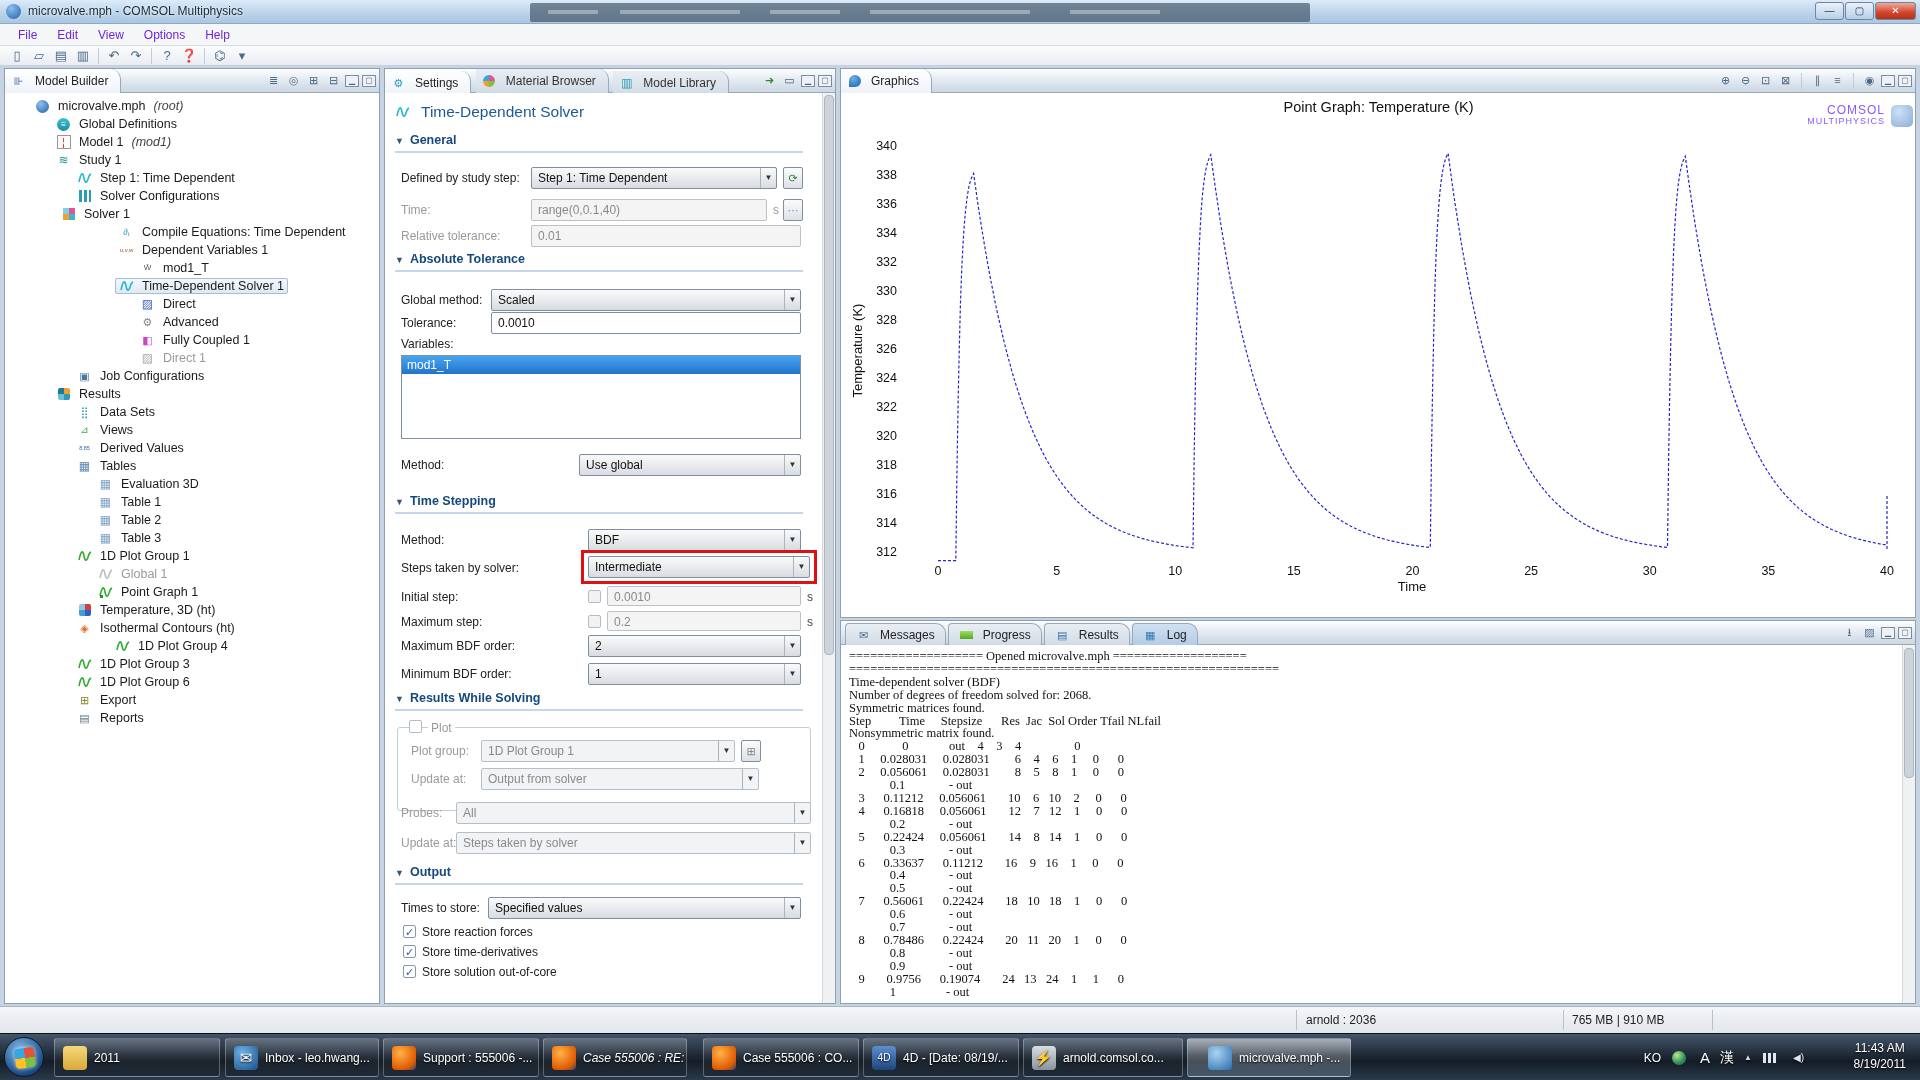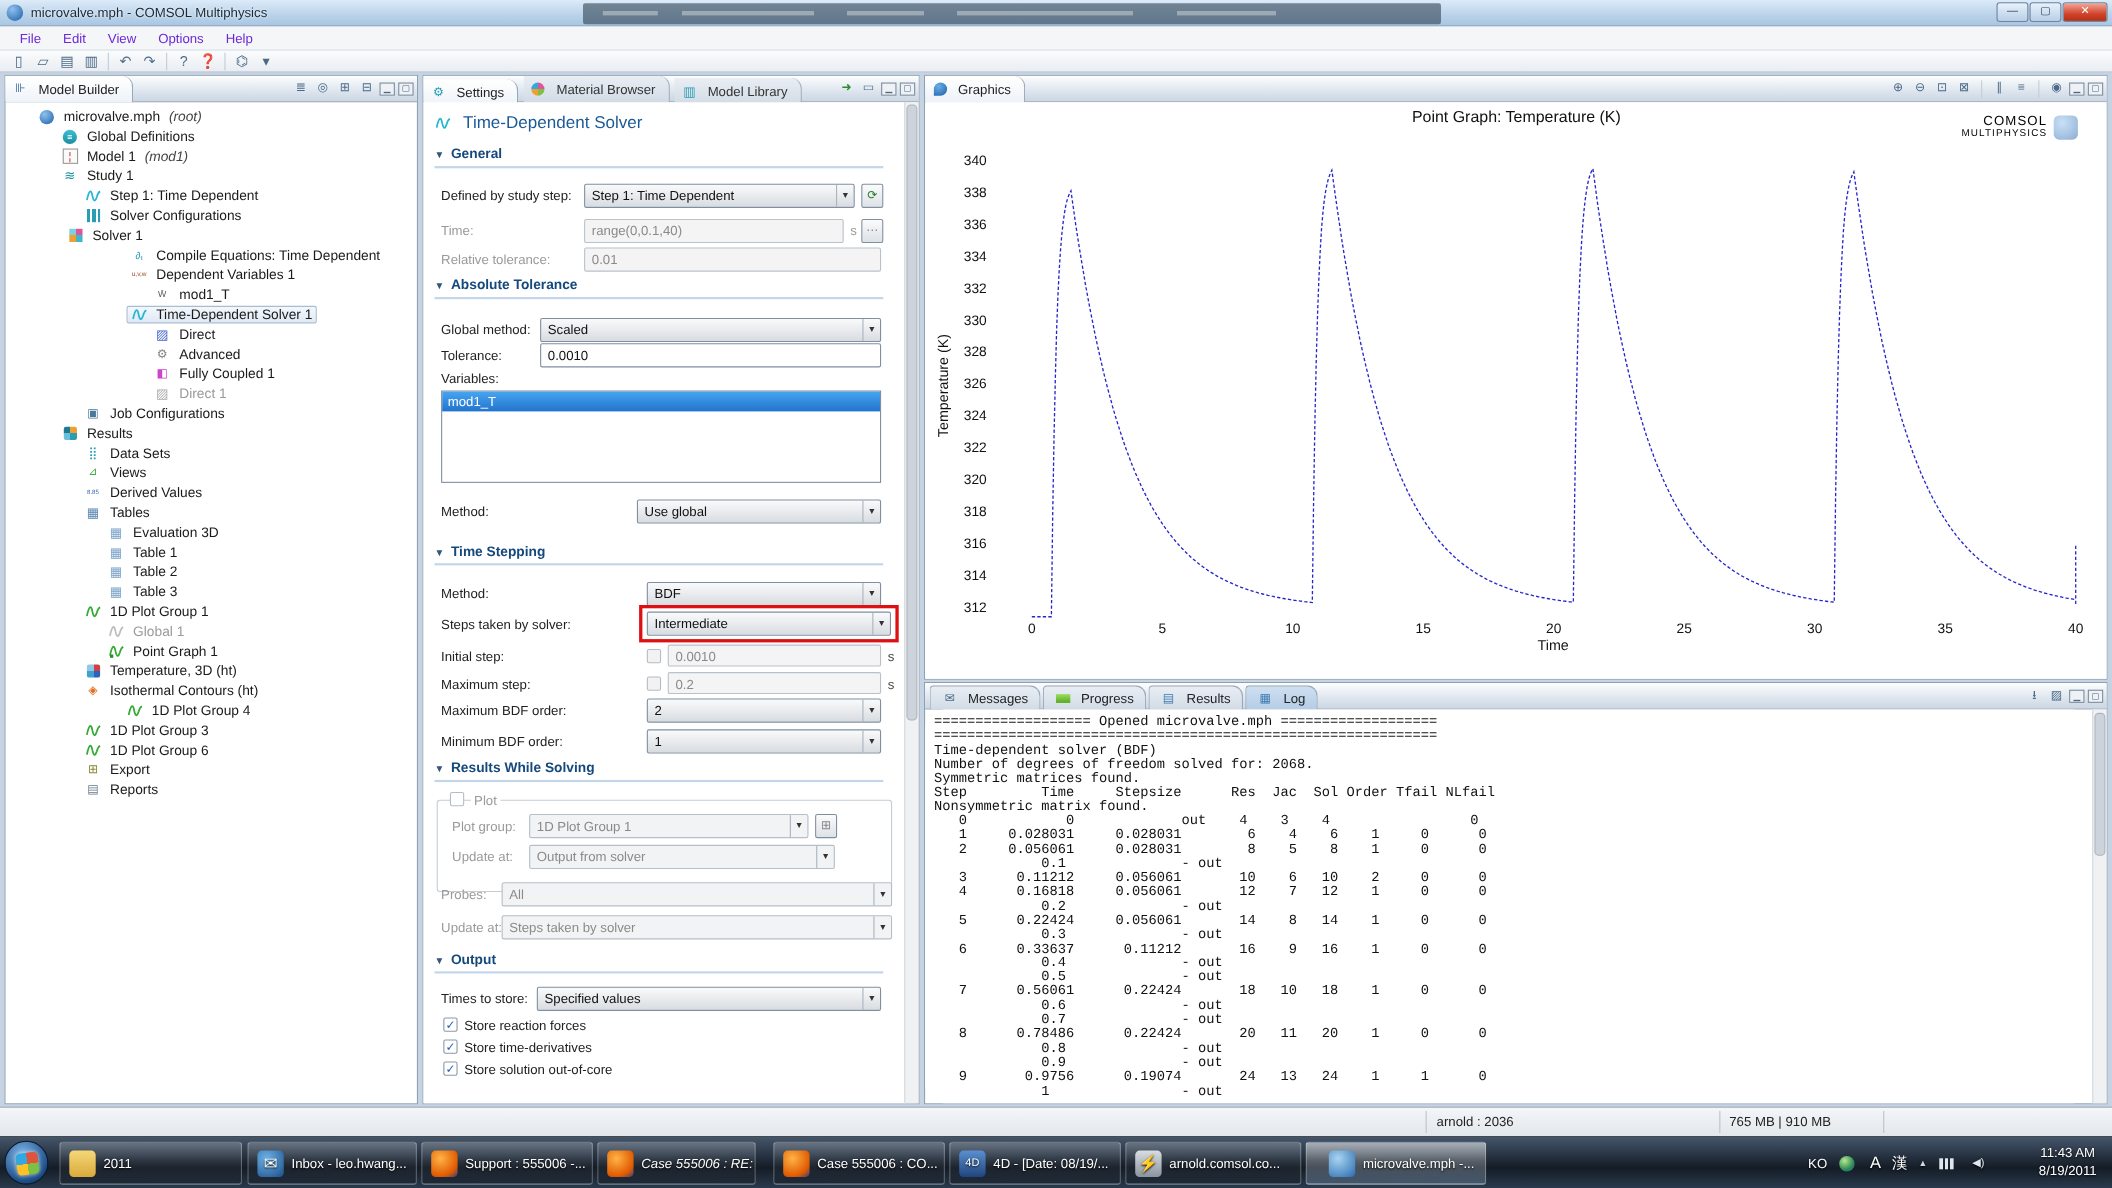--- a/index.html
+++ b/index.html
@@ -66,34 +66,34 @@
   .chkbox { position:absolute; width:13px; height:13px; border:1px solid #8a99a8; background:#fff; font-size:11px; line-height:12px; text-align:center; color:#2a5db0; border-radius:2px; }
   .chkbox.off { color:transparent; background:#f2f2f2; border-color:#b4bcc4; }
   .chklbl { position:absolute; font-size:12px; color:#222; }
   .redbox { position:absolute; border:3px solid #dd1111; }
   .groupbox { position:absolute; border:1px solid #c4ccd4; border-radius:3px; }
   .scrollv { position:absolute; top:24px; right:0; width:13px; bottom:0; background:#f0f1f3; border-left:1px solid #d4d9de; }
   .thumbv { position:absolute; left:1px; width:10px; background:#cdd3da; border:1px solid #aeb6bf; border-radius:4px; }
 
   
   .gfx-title { position:absolute; left:0; top:6px; width:1075px; text-align:center; font-size:14.5px; color:#111; }
-  .watermark { position:absolute; right:26px; top:12px; text-align:right; color:#000000; line-height:11px; display:flex; gap:6px; align-items:center; }
+  .watermark { position:absolute; right:2px; top:12px; text-align:right; color:#8b5cf6; line-height:11px; display:flex; gap:6px; align-items:center; }
   .wm1 { font-size:12px; letter-spacing:1px; }
   .wm2 { font-size:9px; letter-spacing:1px; }
   .wm-logo { width:22px; height:22px; border-radius:5px; background:radial-gradient(circle at 35% 30%, #9fc8ef, #2e6cb0); opacity:.55; }
   .axis-ylab { position:absolute; left:-44px; top:250px; transform:rotate(-90deg); font-size:13px; color:#111; width:120px; text-align:center; }
   .axis-xlab { position:absolute; left:511px; top:486px; width:120px; text-align:center; font-size:13px; color:#111; }
 
   
   .logtabs { display:flex; align-items:flex-end; height:24px; padding-left:4px; gap:2px; }
   .ltab { display:inline-flex; align-items:center; gap:5px; height:22px; padding:0 10px; font-size:12px; color:#222;
     border:1px solid #9aa9ba; border-bottom:none; border-top-left-radius:4px; border-top-right-radius:10px;
     background:linear-gradient(#e9eef4,#d2dbe5); }
   .ltab.active { background:linear-gradient(#cfe0f2,#b4cce6); }
-  .logbody { position:absolute; left:0; top:24px; right:13px; bottom:0; background:#fff; padding:5px 0 0 8px; font-family:Liberation Mono, monospace; font-size:12.5px; line-height:12.9px; color:#111; white-space:pre;border-radius:18px; }
+  .logbody { position:absolute; left:0; top:24px; right:13px; bottom:0; background:#fff; padding:5px 0 0 8px; font-family:Liberation Serif, serif; font-size:12.5px; line-height:12.9px; color:#111; white-space:pre; }
   .logscroll { position:absolute; top:24px; right:0; width:13px; bottom:0; background:#f0f1f3; border-left:1px solid #d4d9de; }
 
   
   .statusbar { position:absolute; left:0; top:1006px; width:1920px; height:27px; background:linear-gradient(#f4f6f8,#e2e7ec); border-top:1px solid #aab6c2; font-size:12px; color:#222; }
   .st-sep { position:absolute; top:3px; bottom:3px; width:1px; background:#b9c2cc; }
   .st-cell { position:absolute; top:6px; }
 
   
   .taskbar { position:absolute; left:0; top:1033px; width:1920px; height:47px;
     background:linear-gradient(#44556a,#242f3d 40%,#141c26 60%,#2a3a4c); border-top:1px solid #0c1218; }

